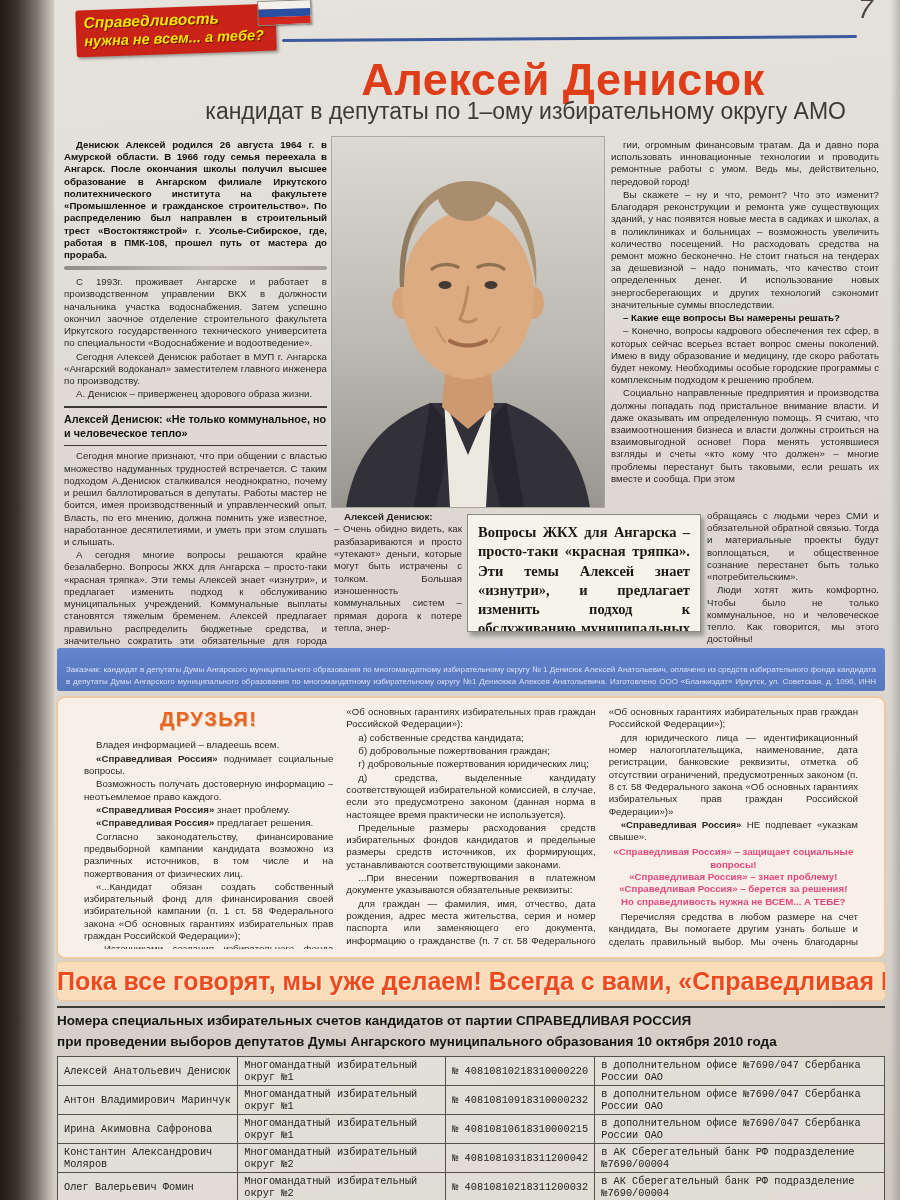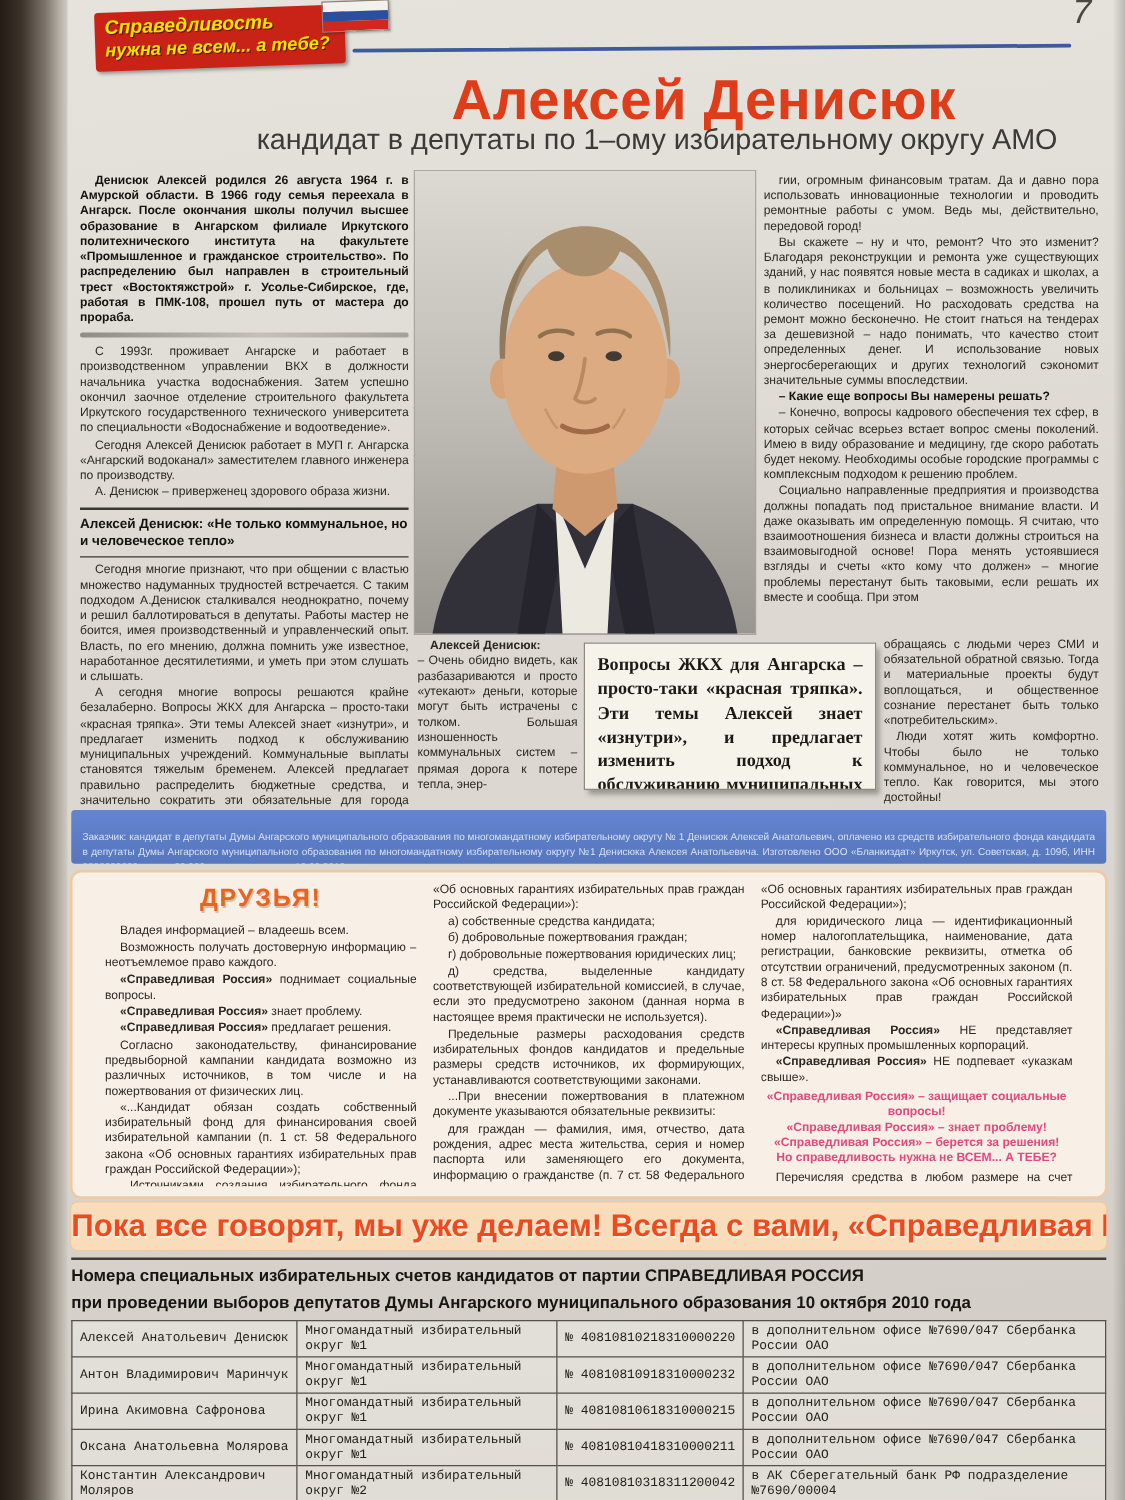--- a/index.html
+++ b/index.html
@@ -166,42 +166,41 @@
     <p style="text-indent:0">обращаясь с людьми через СМИ и обязательной обратной связью. Тогда и материальные проекты будут воплощаться, и общественное сознание перестанет быть только «потребительским».</p>
     <p>Люди хотят жить комфортно. Чтобы было не только коммунальное, но и человеческое тепло. Как говорится, мы этого достойны!</p>
   </div>
 
   <div class="imprint">Заказчик: кандидат в депутаты Думы Ангарского муниципального образования по многомандатному избирательному округу № 1 Денисюк Алексей Анатольевич, оплачено из средств избирательного фонда кандидата в депутаты Думы Ангарского муниципального образования по многомандатному избирательному округу №1 Денисюка Алексея Анатольевича. Изготовлено ООО «Бланкиздат» Иркутск, ул. Советская, д. 109б, ИНН 3808089830, тираж 30 000 экз., дата выпуска 16.09.2010г.</div>
 
   <div class="friends">
     <div class="fcol">
       <div class="ftitle">ДРУЗЬЯ!</div>
       <p>Владея информацией – владеешь всем.</p>
+      <p><b>«Справедливая Россия»</b> <span>поднимает социальные вопросы.</span></p>
       <p>Возможность получать достоверную информацию – неотъемлемое право каждого.</p>
-      <p><b>«Справедливая Россия»</b> <span>поднимает социальные вопросы.</span></p>
       <p><b>«Справедливая Россия»</b> <span>знает проблему.</span></p>
       <p><b>«Справедливая Россия»</b> <span>предлагает решения.</span></p>
       <p>Согласно законодательству, финансирование предвыборной кампании кандидата возможно из различных источников, в том числе и на пожертвования от физических лиц.</p>
       <p>«...Кандидат обязан создать собственный избирательный фонд для финансирования своей избирательной кампании (п. 1 ст. 58 Федерального закона «Об основных гарантиях избирательных прав граждан Российской Федерации»);</p>
       <p>...Источниками создания избирательного фонда кандидата являются (п. 5 ст. 58 Федерального закона</p>
     </div>
     <div class="fcol">
       <p style="text-indent:0">«Об основных гарантиях избирательных прав граждан Российской Федерации»):</p>
       <p>а) собственные средства кандидата;</p>
       <p>б) добровольные пожертвования граждан;</p>
       <p>г) добровольные пожертвования юридических лиц;</p>
       <p>д) средства, выделенные кандидату соответствующей избирательной комиссией, в случае, если это предусмотрено законом (данная норма в настоящее время практически не используется).</p>
       <p>Предельные размеры расходования средств избирательных фондов кандидатов и предельные размеры средств источников, их формирующих, устанавливаются соответствующими законами.</p>
       <p>...При внесении пожертвования в платежном документе указываются обязательные реквизиты:</p>
       <p>для граждан — фамилия, имя, отчество, дата рождения, адрес места жительства, серия и номер паспорта или заменяющего его документа, информацию о гражданстве (п. 7 ст. 58 Федерального закона</p>
     </div>
     <div class="fcol">
       <p style="text-indent:0">«Об основных гарантиях избирательных прав граждан Российской Федерации»);</p>
       <p>для юридического лица — идентификационный номер налогоплательщика, наименование, дата регистрации, банковские реквизиты, отметка об отсутствии ограничений, предусмотренных законом (п. 8 ст. 58 Федерального закона «Об основных гарантиях избирательных прав граждан Российской Федерации»)»</p>
-      <p><b>«Справедливая Россия»</b> <span>НЕ представляет интересы крупных промышленных корпораций.</span></p>
       <p><b>«Справедливая Россия»</b> <span>НЕ подпевает «указкам свыше».</span></p>
       <div class="slogans">
         <p>«Справедливая Россия» – защищает социальные вопросы!</p>
         <p>«Справедливая Россия» – знает проблему!</p>
         <p>«Справедливая Россия» – берется за решения!</p>
         <p>Но справедливость нужна не ВСЕМ... А ТЕБЕ?</p>
       </div>
       <p class="closing">Перечисляя средства в любом размере на счет кандидата, Вы помогаете другим узнать больше и сделать правильный выбор. Мы очень благодарны Вам за это!</p>
     </div>
   </div>
@@ -228,26 +227,20 @@
         <td class="c-acct">№ 40810810918310000232</td>
         <td class="c-bank">в дополнительном офисе №7690/047 Сбербанка России ОАО</td>
       </tr>
       <tr>
         <td class="c-name">Ирина Акимовна Сафронова</td>
         <td class="c-dist">Многомандатный избирательный округ №1</td>
         <td class="c-acct">№ 40810810618310000215</td>
         <td class="c-bank">в дополнительном офисе №7690/047 Сбербанка России ОАО</td>
       </tr>
       <tr>
-        <td class="c-name">Оксана Анатольевна Молярова</td>
-        <td class="c-dist">Многомандатный избирательный округ №1</td>
-        <td class="c-acct">№ 40810810418310000211</td>
-        <td class="c-bank">в дополнительном офисе №7690/047 Сбербанка России ОАО</td>
-      </tr>
-      <tr>
         <td class="c-name">Константин Александрович Моляров</td>
         <td class="c-dist">Многомандатный избирательный округ №2</td>
         <td class="c-acct">№ 40810810318311200042</td>
         <td class="c-bank">в АК Сберегательный банк РФ подразделение №7690/00004</td>
       </tr>
       <tr>
         <td class="c-name">Олег Валерьевич Фомин</td>
         <td class="c-dist">Многомандатный избирательный округ №2</td>
         <td class="c-acct">№ 40810810218311200032</td>
         <td class="c-bank">в АК Сберегательный банк РФ подразделение №7690/00004</td>

